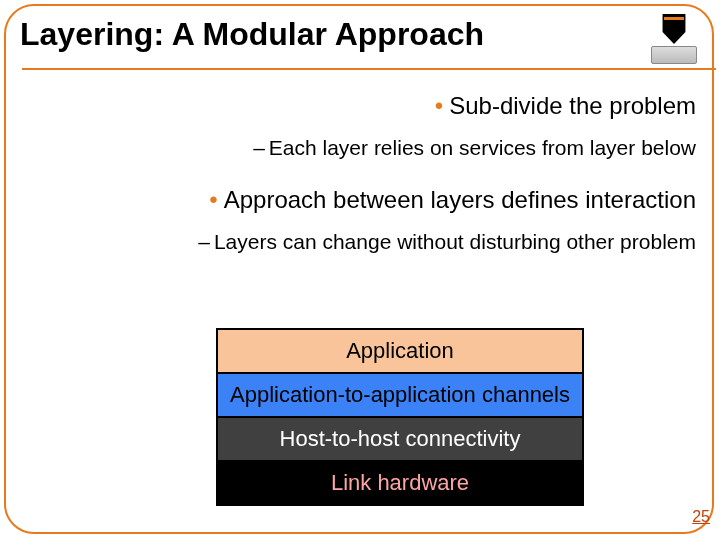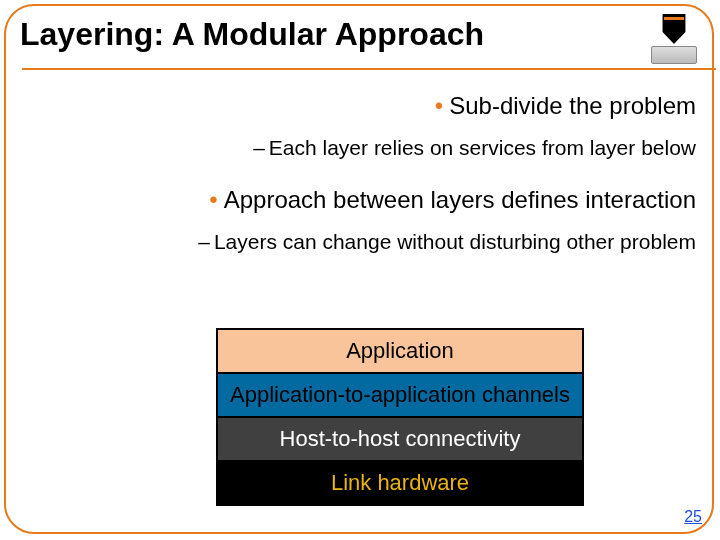--- a/index.html
+++ b/index.html
@@ -119,29 +119,29 @@
   }
   .layer {
     box-sizing: border-box;
     border: 2px solid #000;
     text-align: center;
     font-size: 22px;
     line-height: 1;
     padding: 10px 6px;
   }
   .layer0 { background: #F9C499; color:#000; }
-  .layer1 { background: #0369a1; color:#000; border-top: none; }
+  .layer1 { background: #3b82f6; color:#000; border-top: none; }
   .layer2 { background: #404040; color:#fff; border-top: none; }
-  .layer3 { background: #000000; color:#eab308; border-top: none; }
+  .layer3 { background: #000000; color:#fca5a5; border-top: none; }
   .page-num {
     position: absolute;
-    right: 18px;
+    right: 10px;
     bottom: 14px;
     font-size: 16px;
-    color: #1d4ed8;
+    color: #c2410c;
     text-decoration: underline;
   }
 </style>
 </head>
 <body>
 
 <div class="slide">
 
   <div class="frame"></div>
 

